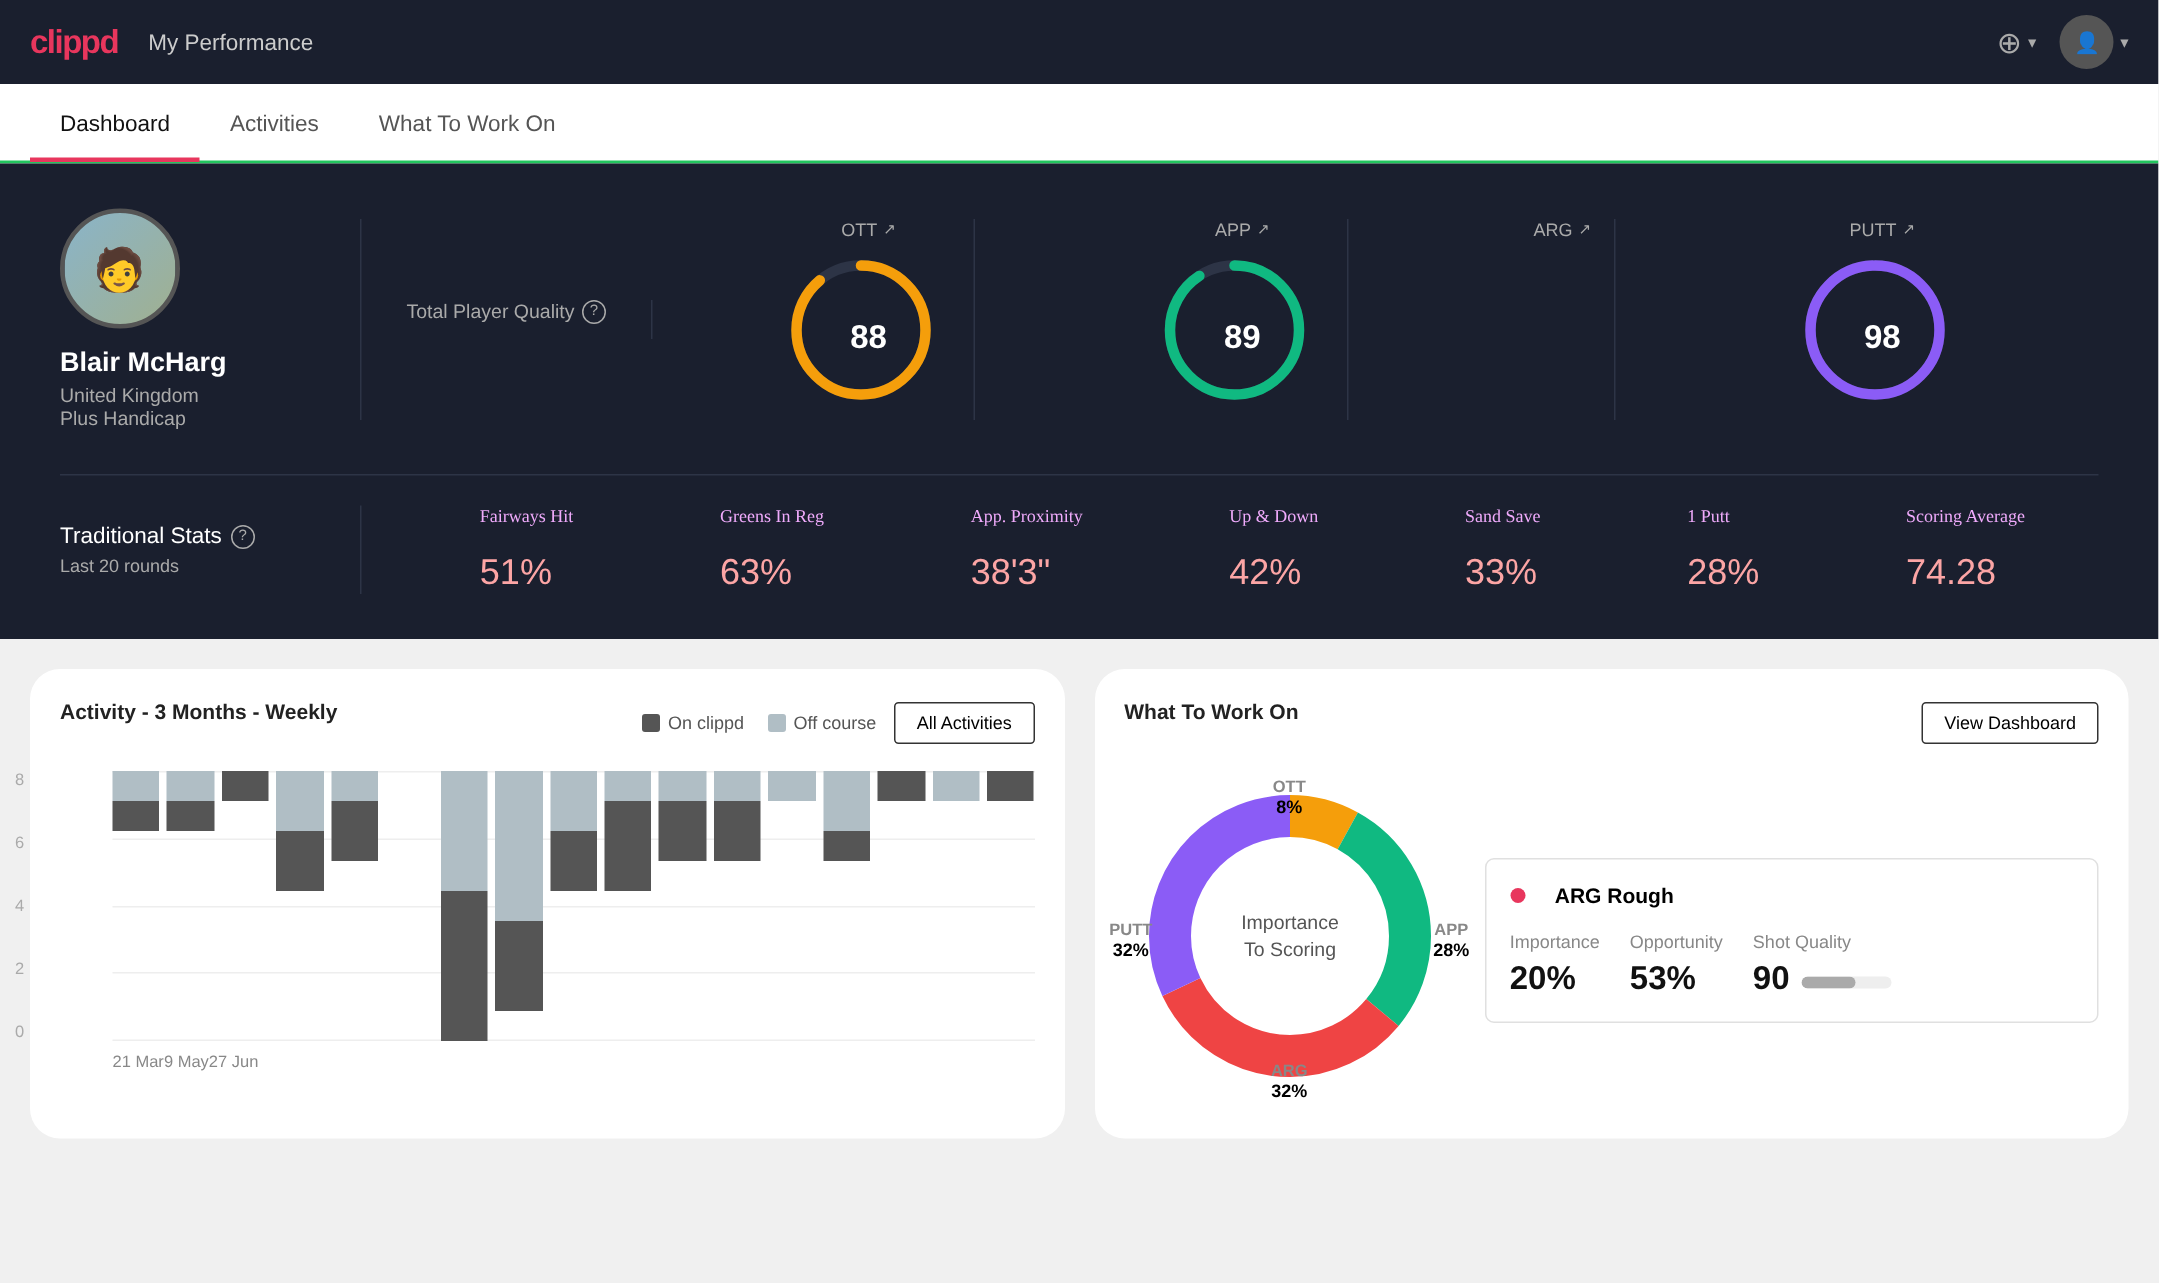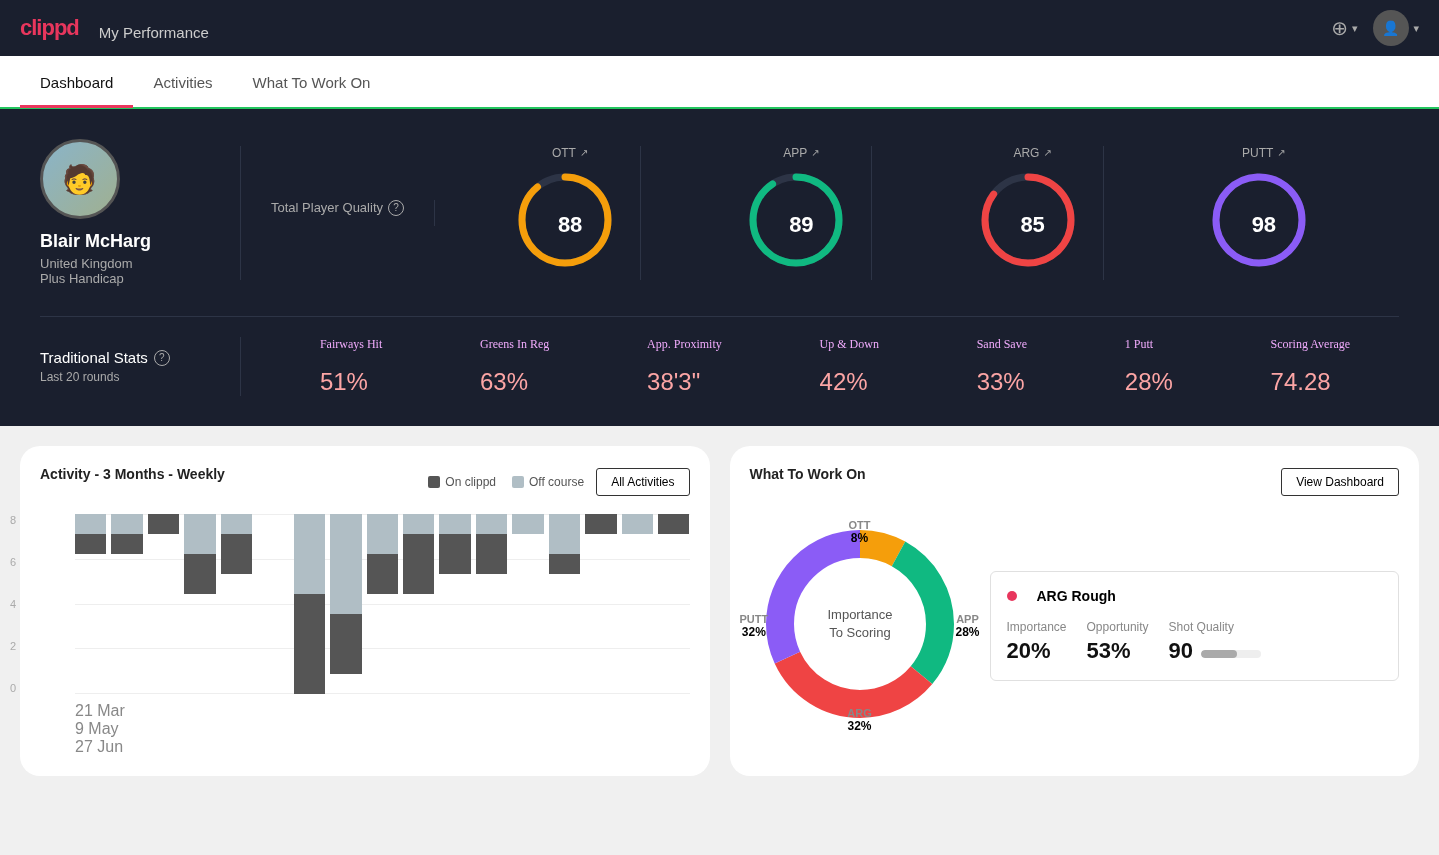--- a/index.html
+++ b/index.html
@@ -9,21 +9,21 @@
     .header {
       background: #1a1f2e;
       display: flex;
       align-items: center;
       padding: 0 20px;
       height: 56px;
       justify-content: space-between;
     }
     .logo { color: #e8365d; font-size: 22px; font-weight: bold; letter-spacing: -1px; }
     .header-title { color: #ccc; font-size: 15px; margin-left: 20px; }
-    .header-left { display: flex; align-items: flex-end; }
+    .header-left { display: flex; align-items: center; }
     .header-right { display: flex; align-items: center; gap: 16px; }
     .header-icon { color: #aaa; font-size: 20px; cursor: pointer; display: flex; align-items: center; gap: 4px; }
     .avatar-circle {
       width: 36px; height: 36px; border-radius: 50%; background: #555;
       overflow: hidden; display: flex; align-items: center; justify-content: center;
       color: #fff; font-size: 14px;
     }
 
     
     .nav-tabs {
@@ -253,25 +253,24 @@
       display: flex;
       flex-direction: column-reverse;
       align-items: center;
       width: 100%;
     }
     .bar-on { background: #555; width: 100%; }
     .bar-off { background: #b0bec5; width: 100%; }
 
     .chart-axis {
       display: flex;
-      justify-content: center;
+      justify-content: flex-start;
       padding-top: 8px;
-      font-size: 16px;
+      font-size: 11px;
       color: #888;
-      flex-direction: column;
     }
     .chart-y-labels {
       position: absolute;
       left: -30px;
       top: 0;
       height: 180px;
       display: flex;
       flex-direction: column-reverse;
       justify-content: space-between;
       font-size: 11px;
@@ -421,27 +420,20 @@
             </svg>
             <span class="ring-number" style="font-size:22px">89</span>
           </div>
         </div>
 
         <div class="score-col">
           <div class="score-label">
             <span>ARG</span>
             <span class="arrow-up">↗</span>
           </div>
-          <div class="ring-container">
-            <svg width="100" height="100" class="ring-svg">
-              <circle cx="50" cy="50" r="43" fill="none" stroke="#2d3446" stroke-width="7"></circle>
-              <circle cx="50" cy="50" r="43" fill="none" stroke="#ef4444" stroke-width="7" stroke-dasharray="230 40" stroke-linecap="round"></circle>
-            </svg>
-            <span class="ring-number" style="font-size:22px">85</span>
-          </div>
         </div>
 
         <div class="score-col">
           <div class="score-label">
             <span>PUTT</span>
             <span class="arrow-up">↗</span>
           </div>
           <div class="ring-container">
             <svg width="100" height="100" class="ring-svg">
               <circle cx="50" cy="50" r="43" fill="none" stroke="#2d3446" stroke-width="7"></circle>

